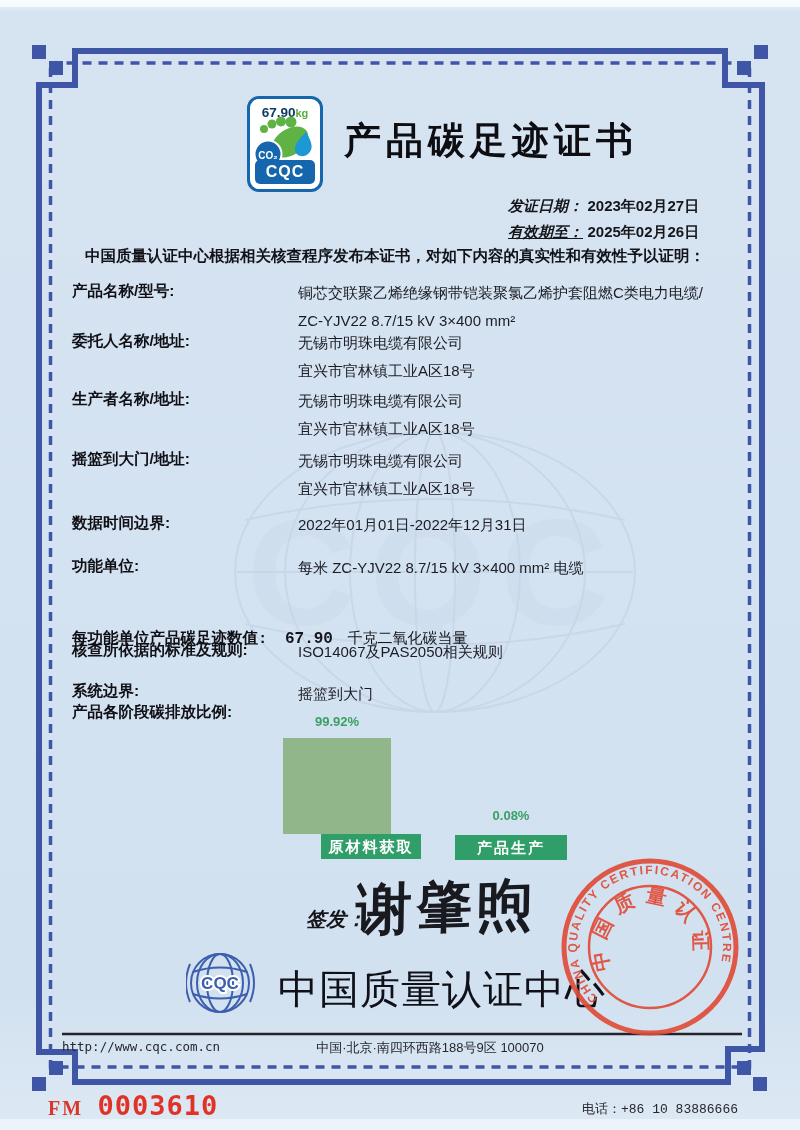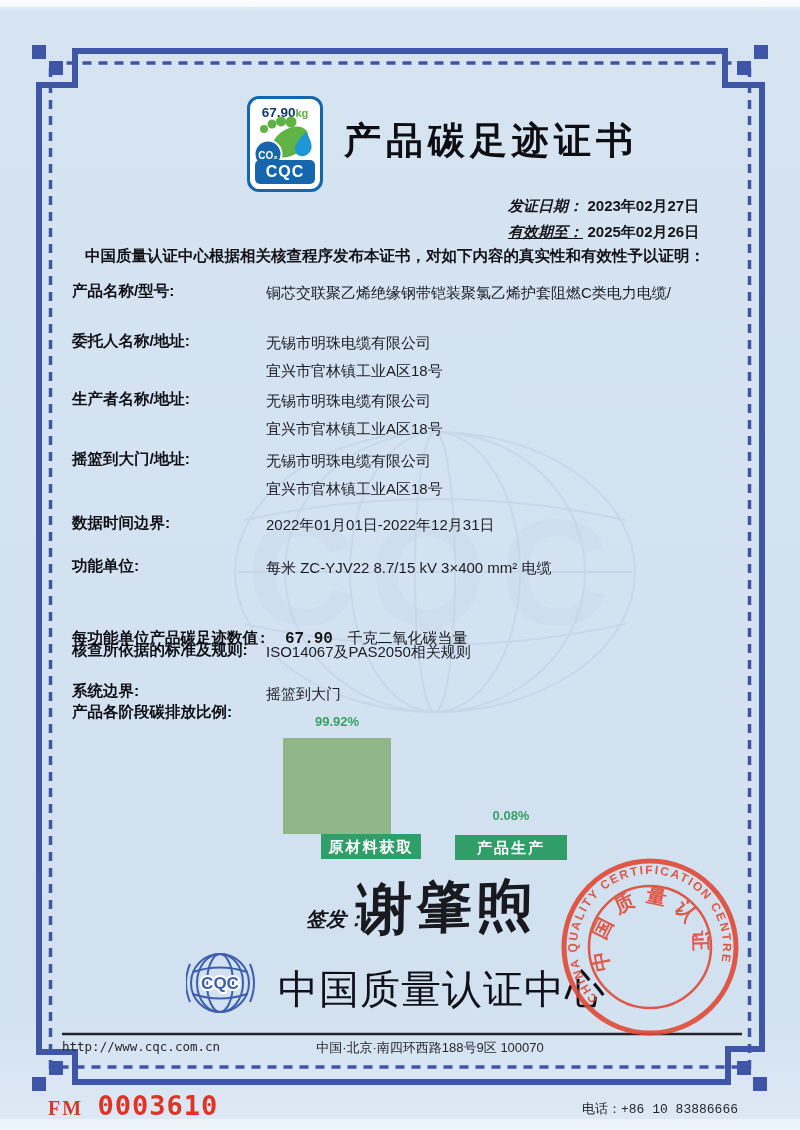--- a/index.html
+++ b/index.html
@@ -3,21 +3,21 @@
 <meta charset="utf-8">
 <style>
   html,body{margin:0;padding:0;background:#b9c6d4;}
   #page{position:relative;width:800px;height:1130px;overflow:hidden;
         background:linear-gradient(180deg,#eef5fb 0,#d6e4f2 12px,#d2e1f0 88%,#dde9f4 100%);
         font-family:"Liberation Sans",sans-serif;color:#15151a;}
   .abs{position:absolute;}
   .kai{font-family:"Liberation Serif",serif;font-style:italic;font-weight:700;}
   .mono{font-family:"DejaVu Sans Mono",monospace;}
   .flabel{font-weight:700;font-size:15.5px;color:#101016;white-space:nowrap;}
-  .fval{font-size:15px;color:#1c1c24;line-height:28px;}
+  .fval{font-size:15px;color:#1c1c24;line-height:28px;margin-left:32px;}
   .fval div{white-space:nowrap;}
   .pct{font-size:13px;font-weight:700;color:#3aa065;text-align:center;}
   .band{background:#2f9e68;color:#fff;font-weight:700;font-size:15px;text-align:center;line-height:25px;letter-spacing:2px;}
   .bar{background:#91b689;}
   .sig-name{font-family:"DejaVu Serif",serif;font-size:56px;font-weight:700;letter-spacing:4px;
             color:#191920;transform:rotate(-2deg) skewX(-3deg);white-space:nowrap;}
   .logo-box{box-sizing:border-box;width:76px;height:96px;background:#fff;border:3px solid #1566ac;border-radius:12px;}
   .footer-text{font-size:13px;color:#26262e;white-space:nowrap;}
 </style>
 </head>
@@ -88,20 +88,21 @@
       <span class="kai" style="font-size:15px;text-decoration:underline;">有效期至：</span>
       <span style="font-size:15px;font-weight:700;">2025年02月26日</span>
     </div>
   </div>
 
   <div class="abs" style="left:85px;top:246px;width:655px;font-size:15.5px;font-weight:700;color:#121218;">中国质量认证中心根据相关核查程序发布本证书，对如下内容的真实性和有效性予以证明：</div>
 
   <div class="abs flabel" style="left:72px;top:281px;">产品名称/型号:</div>
   <div class="abs fval" style="left:266px;top:279px;">
     <div>铜芯交联聚乙烯绝缘钢带铠装聚氯乙烯护套阻燃C类电力电缆/</div>
+    <div>ZC-YJV22 8.7/15 kV 3×400 mm²</div>
   </div>
 
   <div class="abs flabel" style="left:72px;top:331px;">委托人名称/地址:</div>
   <div class="abs fval" style="left:266px;top:329px;">
     <div>无锡市明珠电缆有限公司</div>
     <div>宜兴市官林镇工业A区18号</div>
   </div>
 
   <div class="abs flabel" style="left:72px;top:389px;">生产者名称/地址:</div>
   <div class="abs fval" style="left:266px;top:387px;">

